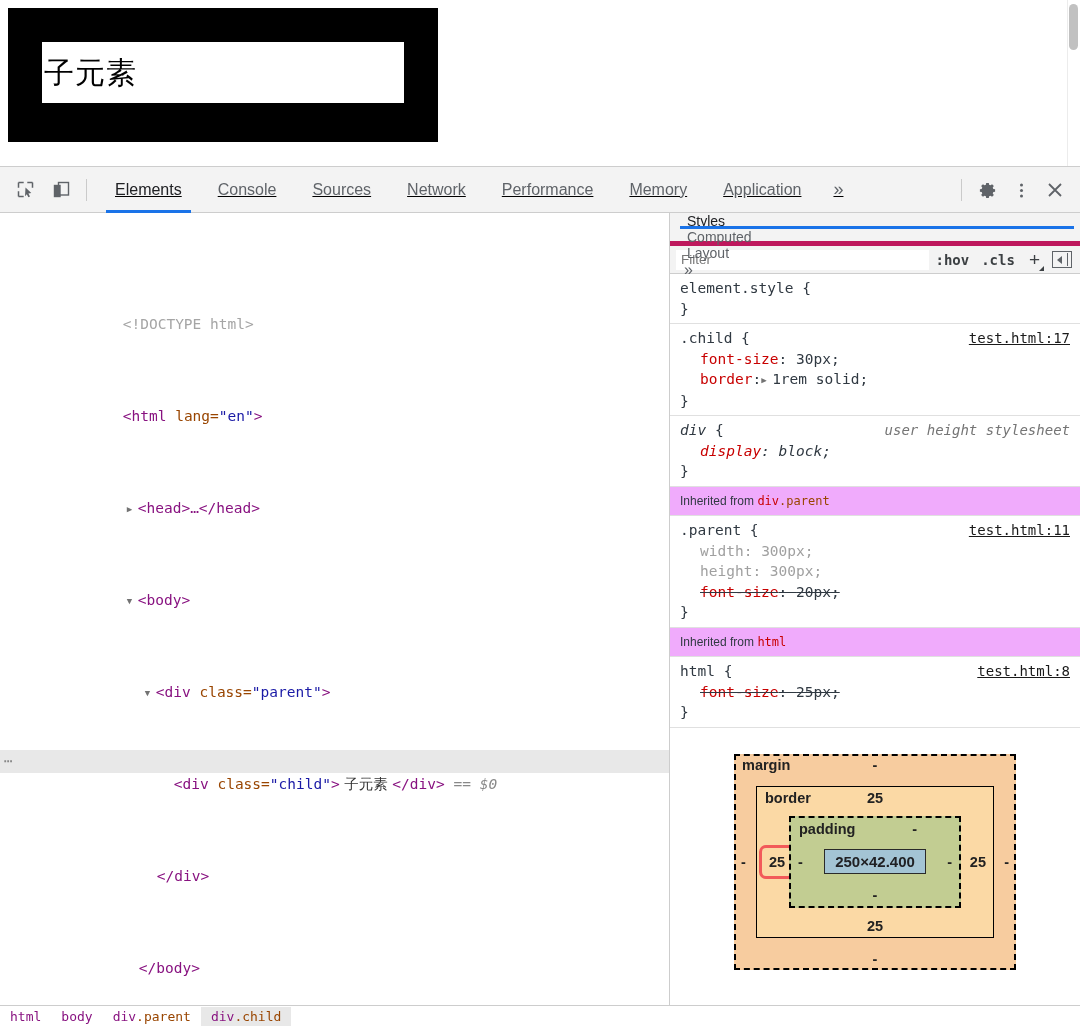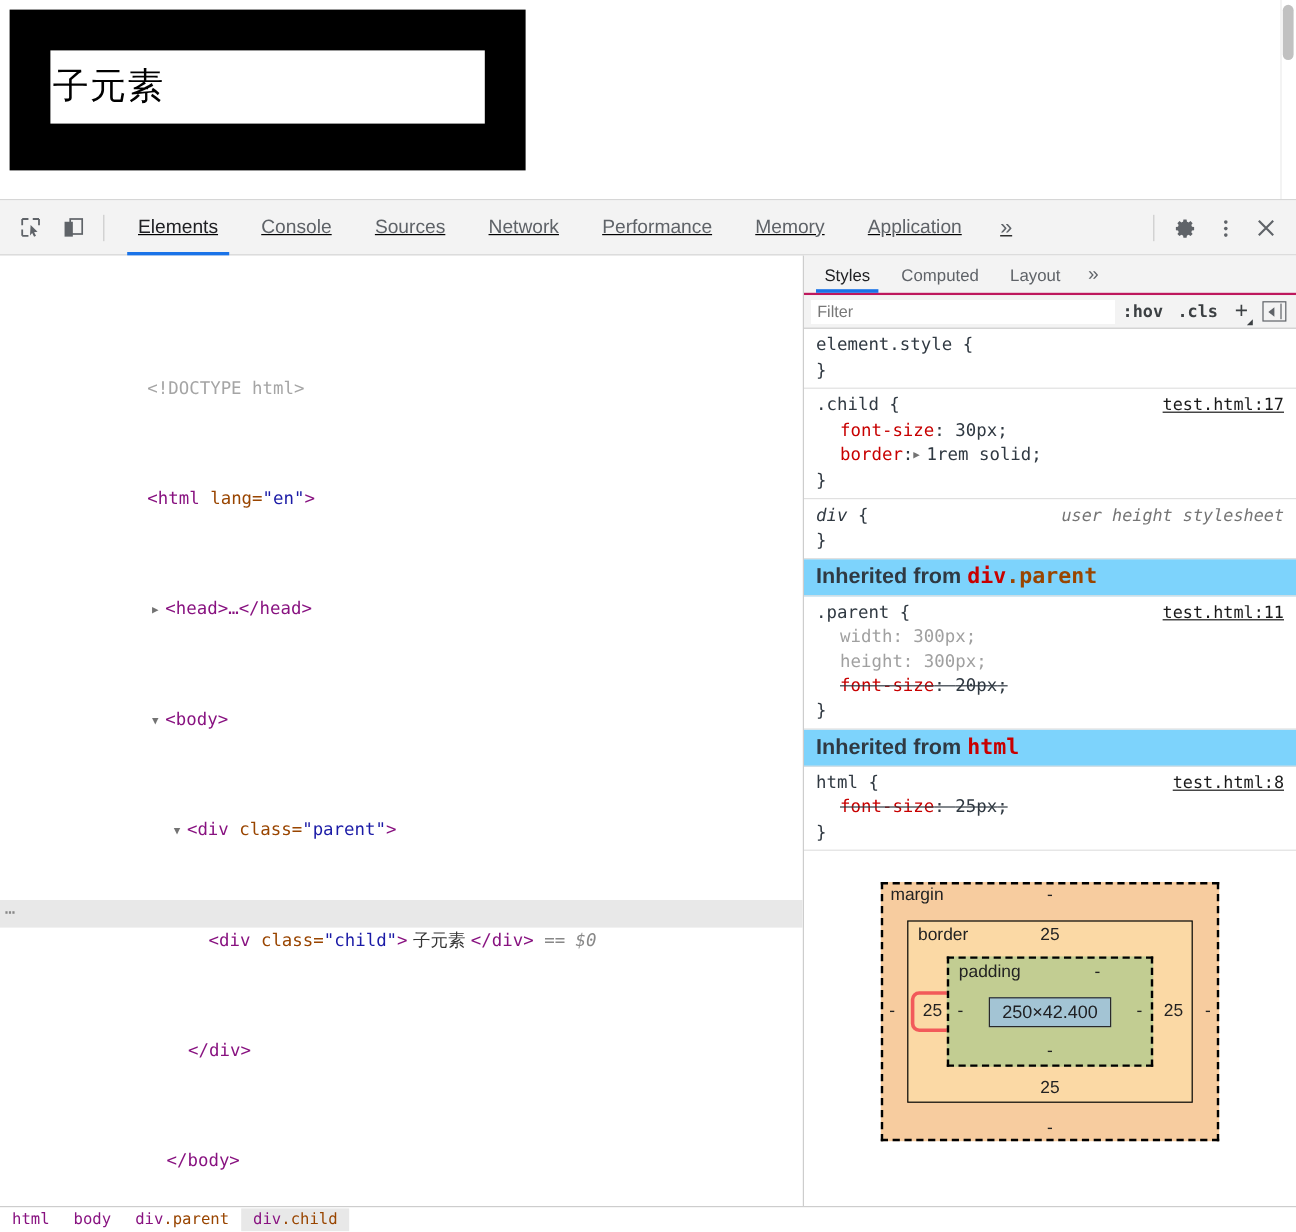--- a/index.html
+++ b/index.html
@@ -130,22 +130,22 @@
   .tok-text    { color: #333333; font-family: "DejaVu Sans", sans-serif; }
   .tok-ref     { color: #888888; font-style: italic; }
   .arrow {
     display: inline-block; width: 11px; color: #737373; font-size: 9px;
     vertical-align: 1px;
   }
 
   
   .sp-tabs {
     height: 33px; background: #f3f3f3;
-    border-bottom: 2px solid #be185d;
-    display: flex; align-items: stretch; padding-left: 4px;
+    border-bottom: 5px solid #be185d;
+    display: flex; align-items: stretch; padding-left: 4px; flex-direction: column;
   }
   .sp-tab {
     display: flex; align-items: center; padding: 0 13px;
     font-size: 14px; color: #5f6368; cursor: pointer; position: relative;
   }
   .sp-tab.active { color: #202124; }
   .sp-tab.active::after {
     content: ""; position: absolute; left: 6px; right: 6px; bottom: 0;
     height: 3px; background: #1a73e8;
   }
@@ -221,35 +221,35 @@
   .prop.inactive { color: #a0a0a0; }
   .val { color: #303942; }
   .val.inactive { color: #a0a0a0; }
   .decl.struck { text-decoration: line-through; text-decoration-color: #303942; }
   .decl.struck .prop { color: #c80000; }
   .expander {
     display: inline-block; color: #737373; font-size: 9px;
     width: 11px; vertical-align: 1px;
   }
   .inherit-hdr {
-    background: #7dd3fc; border-bottom: 1px solid #e0e0e0;
+    background: #f0abfc; border-bottom: 1px solid #e0e0e0;
     padding: 4px 10px; font-family: "Liberation Sans", sans-serif;
-    font-size: 18px; color: #303942; font-weight: bold;
+    font-size: 12px; color: #303942;
   }
   .inherit-hdr .h-tag { font-family: "DejaVu Sans Mono", monospace; color: #c80000; }
   .inherit-hdr .h-cls { font-family: "DejaVu Sans Mono", monospace; color: #994500; }
 
   
   .boxmodel-wrap {
     padding: 26px 0 0 0; display: flex; justify-content: center;
   }
   .bm {
     position: relative;
     font-family: "Liberation Sans", sans-serif;
-    font-size: 14.5px; color: #222;
+    font-size: 14.5px; color: #222; font-weight: bold;
   }
   .bm-margin {
     background: #f7cc9f; border: 2px dashed #000;
     width: 282px; height: 216px;
     display: flex; align-items: center; justify-content: center;
   }
   .bm-border {
     background: #fbd9a5; border: 1.5px solid #000;
     width: 238px; height: 152px;
     display: flex; align-items: center; justify-content: center;
@@ -433,20 +433,21 @@
             <span class="origin">test.html:17</span>
             <div><span class="sel">.child</span> {</div>
             <div class="decl"><span class="prop">font-size</span>: <span class="val">30px</span>;</div>
             <div class="decl"><span class="prop">border</span>:<span class="expander">▶</span><span class="val">1rem solid</span>;</div>
             <div>}</div>
           </div>
 
           <div class="rule ua">
             <span class="origin ua">user height stylesheet</span>
             <div><span class="sel">div</span> {</div>
+            <div class="decl"><span class="prop">display</span>: <span class="val">block</span>;</div>
             <div>}</div>
           </div>
 
           <div class="inherit-hdr"><span>Inherited from </span><span class="h-tag">div</span><span class="h-cls">.parent</span></div>
 
           <div class="rule">
             <span class="origin">test.html:11</span>
             <div><span class="sel">.parent</span> {</div>
             <div class="decl"><span class="prop inactive">width</span><span class="val inactive">: </span><span class="val inactive">300px</span><span class="val inactive">;</span></div>
             <div class="decl"><span class="prop inactive">height</span><span class="val inactive">: </span><span class="val inactive">300px</span><span class="val inactive">;</span></div>

